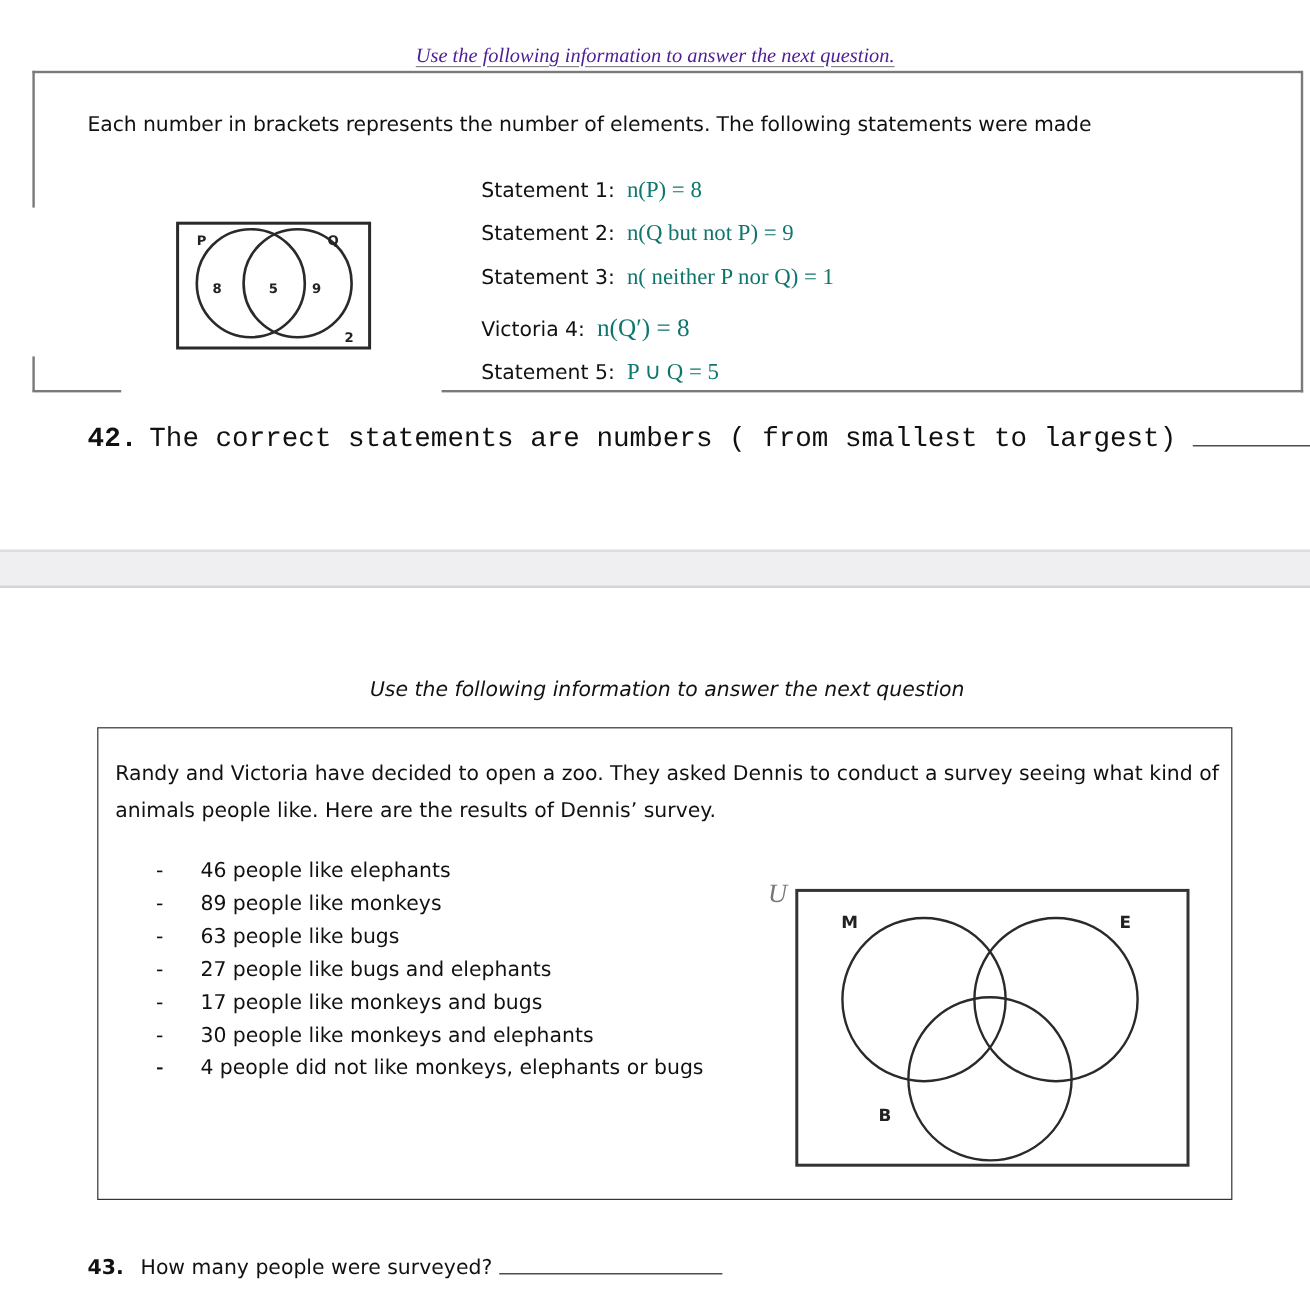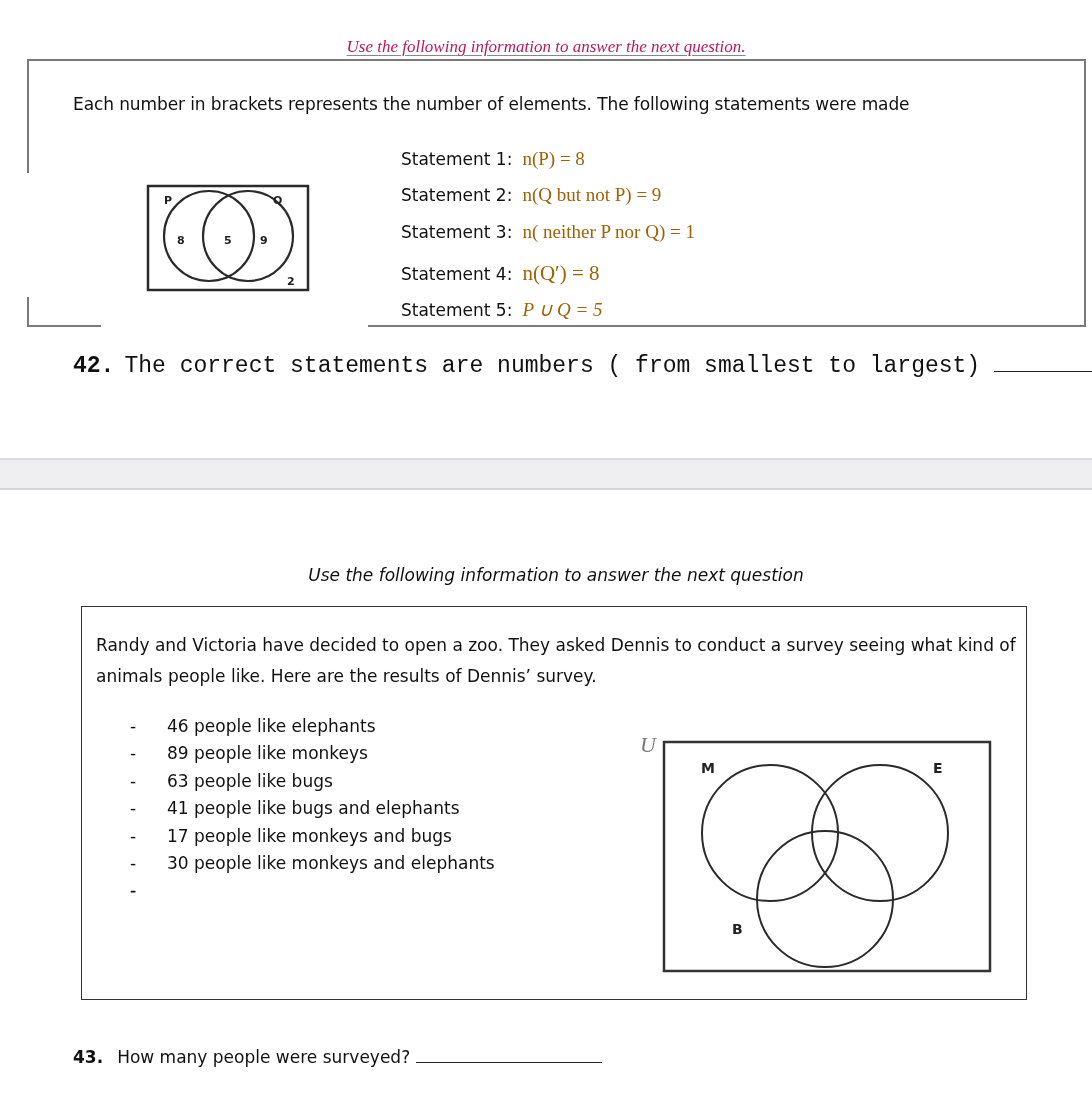--- a/index.html
+++ b/index.html
@@ -1,24 +1,24 @@
 <!DOCTYPE html>
 <html><head>
 <meta charset="utf-8">
 <style>
   html, body { margin: 0; padding: 0; background: #ffffff; }
   body { width: 1092px; height: 1093px; position: relative; overflow: hidden;
          font-family: "DejaVu Sans", sans-serif; color: #111; }
   .abs { position: absolute; }
   .serif-italic { font-family: "Liberation Serif", serif; font-style: italic; }
   .comic { font-family: "DejaVu Sans", sans-serif; }
-  .math { font-family: "Liberation Serif", serif; color: #a16207; }
+  .math { font-family: "Liberation Serif", serif; color: #0f766e; }
 
   
-  #p1-heading { left: 0; width: 1092px; top: 37px; text-align: center; font-size: 17px; color: #be185d; text-decoration: underline; text-decoration-color: #888; text-underline-offset: 3px; }
+  #p1-heading { left: 0; width: 1092px; top: 37px; text-align: center; font-size: 17px; color: #4c1d95; text-decoration: underline; text-decoration-color: #888; text-underline-offset: 3px; }
   .b1-line { position: absolute; background: #7a7a7a; }
   #p1-intro { left: 73px; top: 94px; font-size: 17px; letter-spacing: -0.1px; }
   .stmt { position: absolute; left: 371px; font-size: 17px; white-space: nowrap; }
   .stmt .lbl { display: inline-block; margin-right: 10px; margin-left: 30px; }
   .stmt .math { font-size: 19px; }
   #q42 { left: 73px; top: 353px; font-size: 23px; white-space: nowrap; font-family: Liberation Mono, monospace; }
   #q42 .num { font-weight: bold; margin-right: 10px; }
   .blank { display: inline-block; border-bottom: 1.5px solid #222; vertical-align: baseline; height: 14px; }
 
   
@@ -66,48 +66,48 @@
 <div class="stmt comic" style="top:148px;">
   <span class="lbl">Statement 1:</span><span class="math">n(P) = 8</span>
 </div>
 <div class="stmt comic" style="top:184px;">
   <span class="lbl">Statement 2:</span><span class="math">n(Q but not P) = 9</span>
 </div>
 <div class="stmt comic" style="top:221px;">
   <span class="lbl">Statement 3:</span><span class="math">n( neither P nor Q) = 1</span>
 </div>
 <div class="stmt comic" style="top:261px;">
-  <span class="lbl">Statement 4:</span><span class="math" style="font-size:21px;">n(Q′) = 8</span>
+  <span class="lbl">Victoria 4:</span><span class="math" style="font-size:21px;">n(Q′) = 8</span>
 </div>
 <div class="stmt comic" style="top:298px;">
-  <span class="lbl">Statement 5:</span><span class="math" style="font-style:italic;">P ∪ Q = 5</span>
+  <span class="lbl">Statement 5:</span><span class="math" style="">P ∪ Q = 5</span>
 </div>
 
 <div id="q42" class="abs comic">
   <span class="num">42.</span><span>The correct statements are numbers ( from smallest to largest)</span>
   <span class="blank" style="width:210px;"></span>
 </div>
 
 <div id="divider" class="abs"></div>
 
 <div id="p2-heading" class="abs comic">Use the following information to answer the next question</div>
 
 <div id="box2" class="abs"></div>
 
 <div id="p2-intro" class="abs comic">Randy and Victoria have decided to open a zoo. They asked Dennis to conduct a survey seeing what kind of animals people like. Here are the results of Dennis’ survey.</div>
 
 <ul id="survey-list" class="abs comic">
   <li><span class="dash">-</span><span>46 people like elephants</span></li>
   <li><span class="dash">-</span><span>89 people like monkeys</span></li>
   <li><span class="dash">-</span><span>63 people like bugs</span></li>
-  <li><span class="dash">-</span><span>41 people like bugs and elephants</span></li>
+  <li><span class="dash">-</span><span>27 people like bugs and elephants</span></li>
   <li><span class="dash">-</span><span>17 people like monkeys and bugs</span></li>
   <li><span class="dash">-</span><span>30 people like monkeys and elephants</span></li>
   <li><span class="dash">-</span></li>
-  <li><span class="dash">-</span></li>
+  <li><span class="dash">-</span><span>4 people did not like monkeys, elephants or bugs</span></li>
 </ul>
 
 <svg class="abs" style="left:638px; top:730px;" width="360" height="248">
   <rect x="26" y="12" width="326" height="229" fill="none" stroke="#333" stroke-width="2.5"></rect>
   <circle cx="132" cy="103" r="68" fill="none" stroke="#2a2a2a" stroke-width="2"></circle>
   <circle cx="242" cy="103" r="68" fill="none" stroke="#2a2a2a" stroke-width="2"></circle>
   <circle cx="187" cy="169" r="68" fill="none" stroke="#2a2a2a" stroke-width="2"></circle>
   <text x="2" y="22" font-family="Liberation Serif, serif" font-style="italic" font-size="22" fill="#777">U</text>
   <text x="63" y="43" font-family="DejaVu Sans, sans-serif" font-weight="bold" font-size="14" fill="#222">M</text>
   <text x="295" y="43" font-family="DejaVu Sans, sans-serif" font-weight="bold" font-size="14" fill="#222">E</text>

